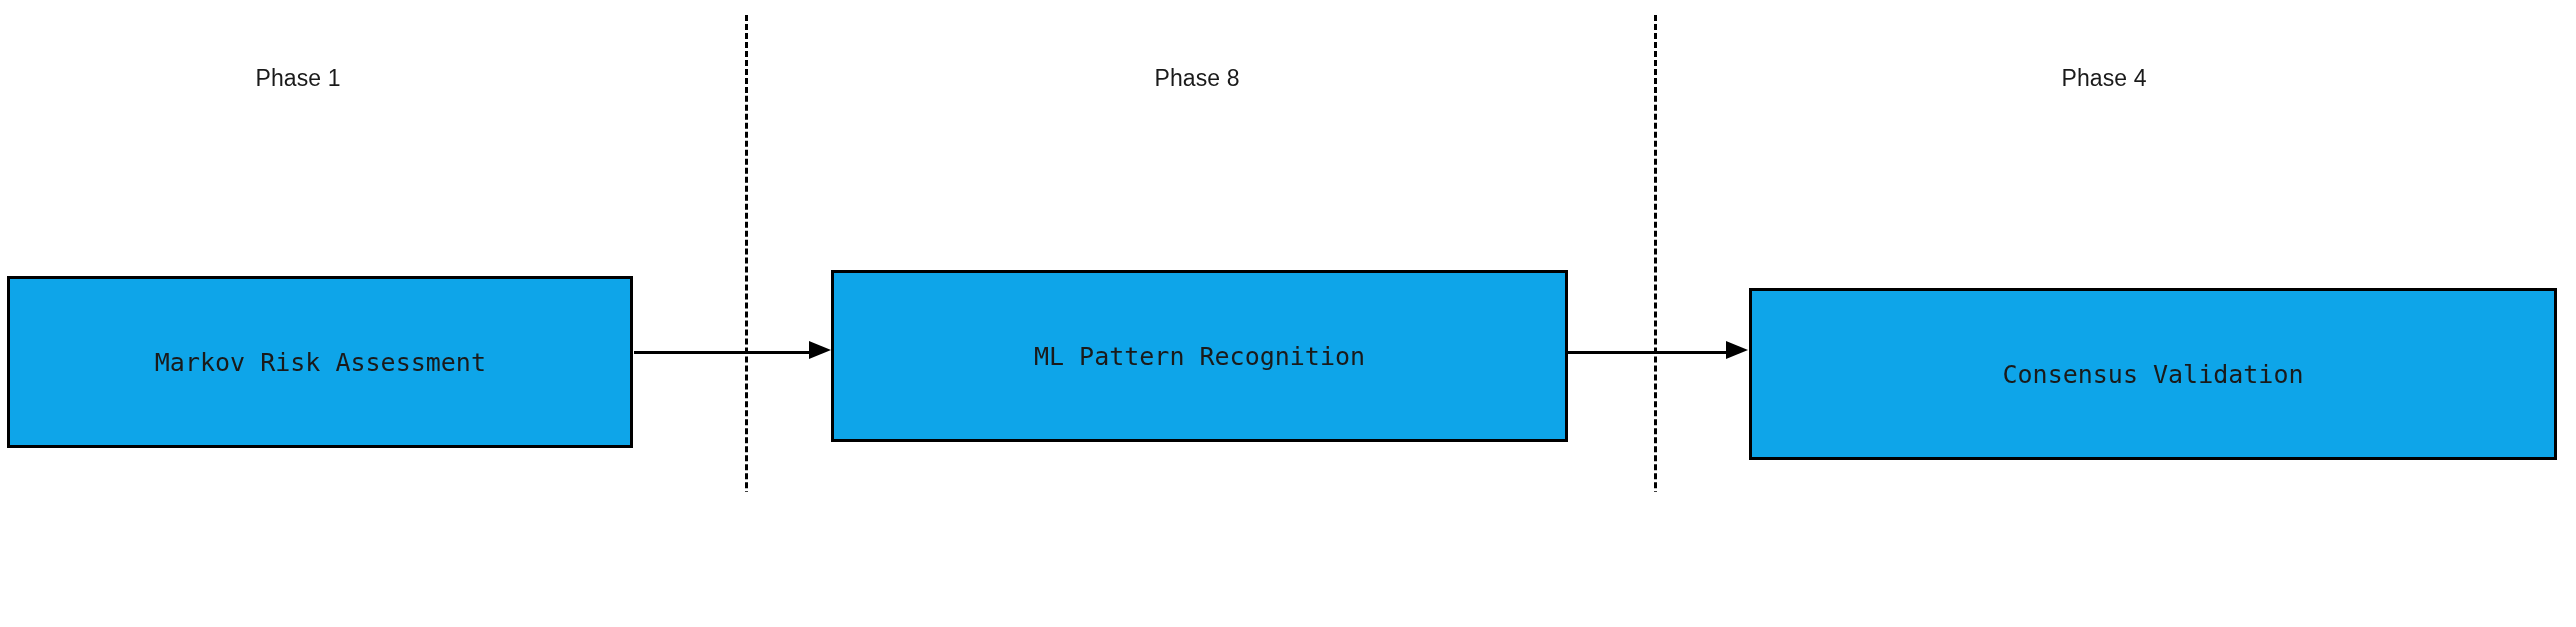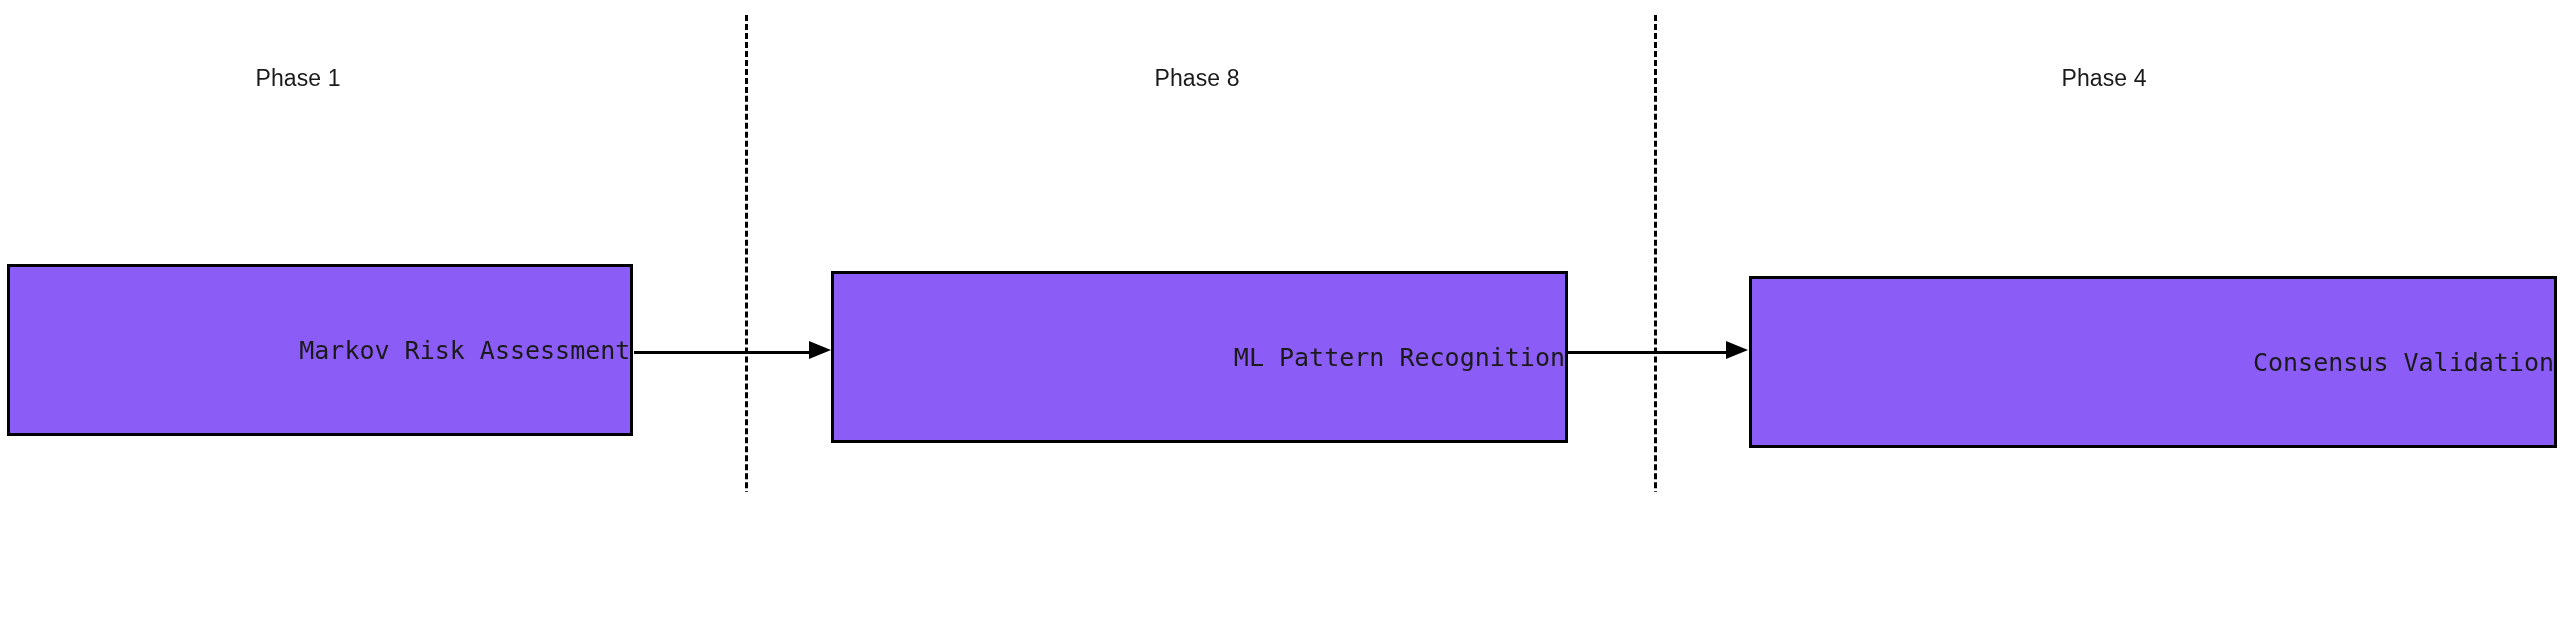--- a/index.html
+++ b/index.html
@@ -33,24 +33,25 @@
     color: #1a1a1a;
     text-align: center;
     white-space: nowrap;
     transform: translateX(-50%);
     letter-spacing: 0.1px;
   }
   .proc-box {
     position: absolute;
     box-sizing: border-box;
     border: 3.7px solid #000000;
-    background: #8b5cf6;
+    background: #0ea5e9;
     display: flex;
     align-items: center;
-    justify-content: flex-end;
+    justify-content: center;
+    margin-top: 12px;
   }
   .proc-box-label {
     font-family: "DejaVu Sans Mono", "Liberation Mono", monospace;
     font-size: 25px;
     font-weight: 400;
     color: #1a1a1a;
     white-space: nowrap;
     letter-spacing: 0px;
   }
   .connector {
@@ -83,21 +84,21 @@
   <div class="divider" style="left:1654px;"></div>
 
   <div class="phase-label" style="left:298px; top:65px;">Phase 1</div>
   <div class="phase-label" style="left:1197px; top:65px;">Phase 8</div>
   <div class="phase-label" style="left:2104px; top:65px;">Phase 4</div>
 
   <div class="proc-box" style="left:7.4px; top:264px; width:626px; height:172px;">
     <span class="proc-box-label">Markov Risk Assessment</span>
   </div>
 
-  <div class="proc-box" style="left:831px; top:271px; width:737px; height:172px;">
+  <div class="proc-box" style="left:831px; top:258px; width:737px; height:172px;">
     <span class="proc-box-label">ML Pattern Recognition</span>
   </div>
 
   <div class="proc-box" style="left:1749px; top:276px; width:808px; height:172px;">
     <span class="proc-box-label">Consensus Validation</span>
   </div>
 
   <div class="connector" style="left:634px; top:351px; width:197px;">
     <div class="connector-line" style="width:177px;"></div>
     <div class="connector-head" style="left:175px;"></div>

